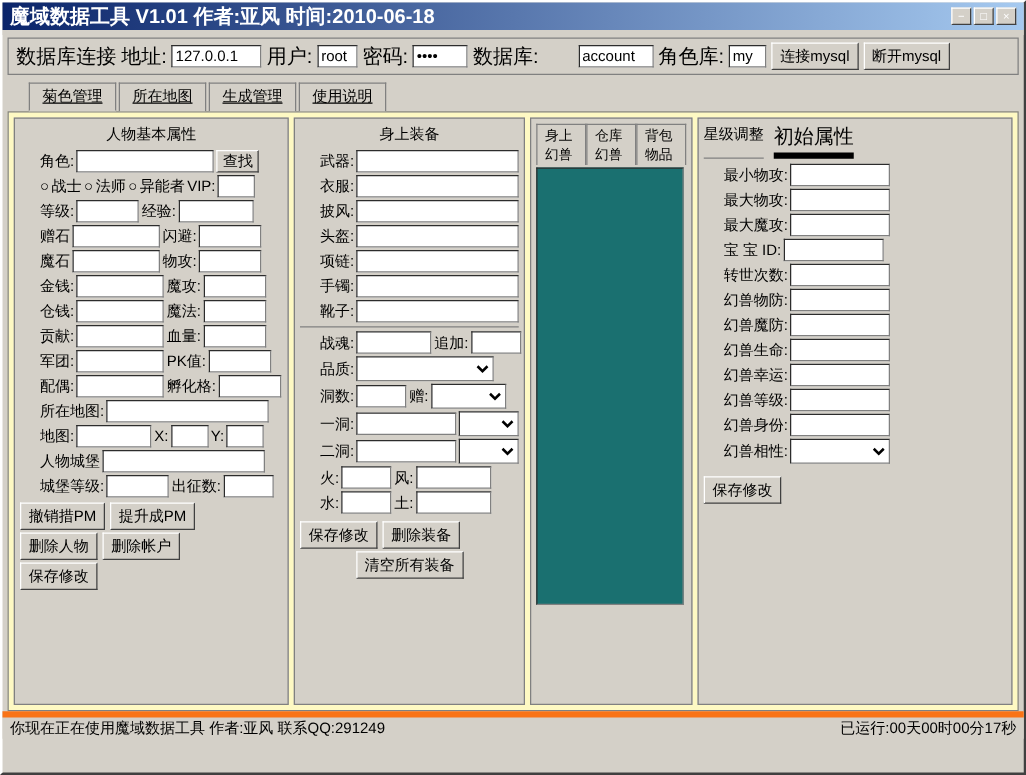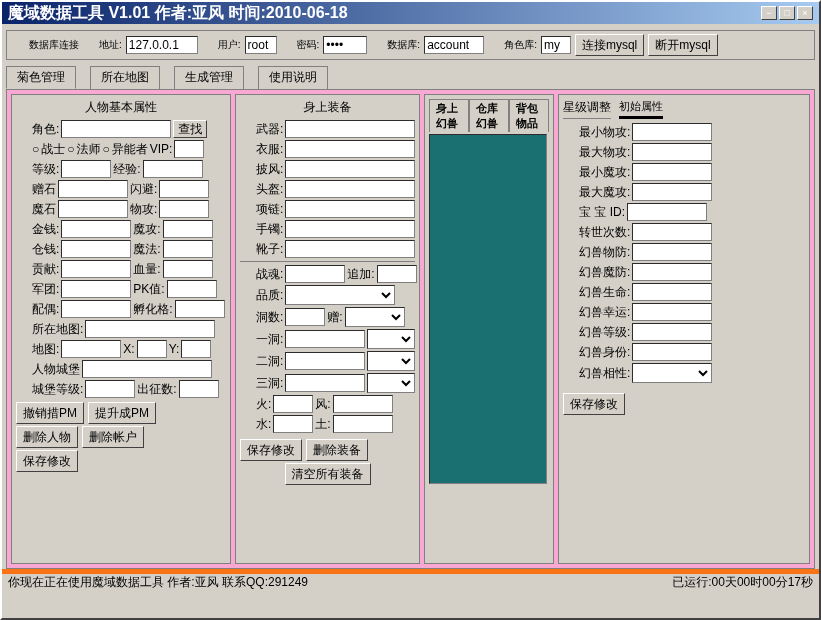--- a/index.html
+++ b/index.html
@@ -47,57 +47,58 @@
     }
     .db-connect {
       background: #d4d0c8;
       border: 1px solid #808080;
       margin: 2px 4px;
       padding: 3px 6px;
       display: flex;
       align-items: center;
       gap: 4px;
     }
-    .db-connect label { font-size: 10px; white-space: nowrap; margin-left: 16px; }
+    .db-connect label { font-size: 16px; white-space: nowrap; }
     .btn {
       height: 22px;
       background: #d4d0c8;
       border: 1px solid #fff;
       border-right-color: #404040;
       border-bottom-color: #404040;
       border-left-color: #fff;
       border-top-color: #fff;
       font-size: 12px;
       padding: 0 6px;
       cursor: pointer;
       white-space: nowrap;
     }
     .tabs-bar {
       display: flex;
-      padding: 4px 4px 0;
-      gap: 12px;
+      padding: 4px 21px 0;
+      gap: 0;
+      text-decoration: underline;
     }
     .tab {
       padding: 2px 10px;
       background: #d4d0c8;
       border: 1px solid #808080;
       border-bottom: none;
       cursor: pointer;
       font-size: 12px;
       margin-right: 2px;
     }
     .tab.active {
       background: #d4d0c8;
       border-bottom: 1px solid #d4d0c8;
       z-index: 1;
     }
     .main-content {
       border: 1px solid #808080;
       margin: 0 4px;
-      background: #f9a8d4;
+      background: #fef9c3;
       padding: 4px;
       display: flex;
       gap: 4px;
       height: 480px;
     }
     .panel {
       border: 1px solid #808080;
       background: #d4d0c8;
       padding: 4px;
     }
@@ -129,21 +130,21 @@
       border-right-color: #404040;
       border-bottom-color: #404040;
       font-size: 12px;
       padding: 0 4px;
       cursor: pointer;
     }
     .left-panel { width: 220px; flex-shrink: 0; }
     .mid-panel { width: 185px; flex-shrink: 0; }
     .pet-panel { width: 130px; flex-shrink: 0; }
     .right-panel { flex: 1; }
-    .pet-tabs { display: flex; margin-bottom: 2px; font-weight: bold; }
+    .pet-tabs { display: flex; margin-bottom: 2px; }
     .pet-tab {
       font-size: 11px;
       padding: 1px 6px;
       border: 1px solid #808080;
       cursor: pointer;
       background: #d4d0c8;
       border-bottom: none;
     }
     .pet-tab.active { background: #d4d0c8; }
     .pet-content {
@@ -183,21 +184,21 @@
 
   <div class="db-connect">
     <label>数据库连接</label>
     <label>地址:</label>
     <input class="form-input" style="width: 72px;" value="127.0.0.1">
     <label>用户:</label>
     <input class="form-input" style="width: 32px;" value="root">
     <label>密码:</label>
     <input class="form-input" style="width: 44px;" type="password" value="test">
     <label>数据库:</label>
-    <input class="form-input" style="width: 60px;" value="account">
+    <input class="form-input" style="width: 60px; margin-left: 28px;" value="account">
     <label>角色库:</label>
     <input class="form-input" style="width: 30px;" value="my">
     <button class="btn">连接mysql</button>
     <button class="btn">断开mysql</button>
   </div>
 
   <div class="tabs-bar">
     <div class="tab active">菊色管理</div>
     <div class="tab">所在地图</div>
     <div class="tab">生成管理</div>
@@ -377,25 +378,20 @@
       <div class="form-row">
         <label>一洞:</label>
         <input class="form-input" style="width: 80px;">
         <select class="form-input" style="width:50px"></select>
       </div>
       <div class="form-row">
         <label>二洞:</label>
         <input class="form-input" style="width: 80px;">
         <select class="form-input" style="width:50px"></select>
       </div>
-      <div class="form-row">
-        <label>三洞:</label>
-        <input class="form-input" style="width: 80px;">
-        <select class="form-input" style="width:50px"></select>
-      </div>
 
       <div class="form-row">
         <label>火:</label>
         <input class="form-input" style="width: 40px;">
         <label>风:</label>
         <input class="form-input" style="width: 60px;">
       </div>
       <div class="form-row">
         <label>水:</label>
         <input class="form-input" style="width: 40px;">
@@ -417,33 +413,29 @@
         <div class="pet-tab active">身上幻兽</div>
         <div class="pet-tab">仓库幻兽</div>
         <div class="pet-tab">背包物品</div>
       </div>
       <div class="pet-content"></div>
     </div>
 
     <div class="panel right-panel">
       <div style="display:flex; gap:8px; margin-bottom:4px;">
         <span style="font-size:12px; border-bottom:1px solid #808080; padding-bottom:2px;">星级调整</span>
-        <span style="font-size:11px; border-bottom:3px solid #000000; padding-bottom:2px;">初始属性</span>
+        <span style="font-size:16px; border-bottom:5px solid #000000; padding-bottom:2px;">初始属性</span>
       </div>
 
       <div class="form-row">
         <label>最小物攻:</label>
         <input class="form-input" style="width: 80px;">
       </div>
       <div class="form-row">
         <label>最大物攻:</label>
-        <input class="form-input" style="width: 80px;">
-      </div>
-      <div class="form-row">
-        <label>最小魔攻:</label>
         <input class="form-input" style="width: 80px;">
       </div>
       <div class="form-row">
         <label>最大魔攻:</label>
         <input class="form-input" style="width: 80px;">
       </div>
       <div class="form-row">
         <label>宝 宝 ID:</label>
         <input class="form-input" style="width: 80px;">
       </div>

